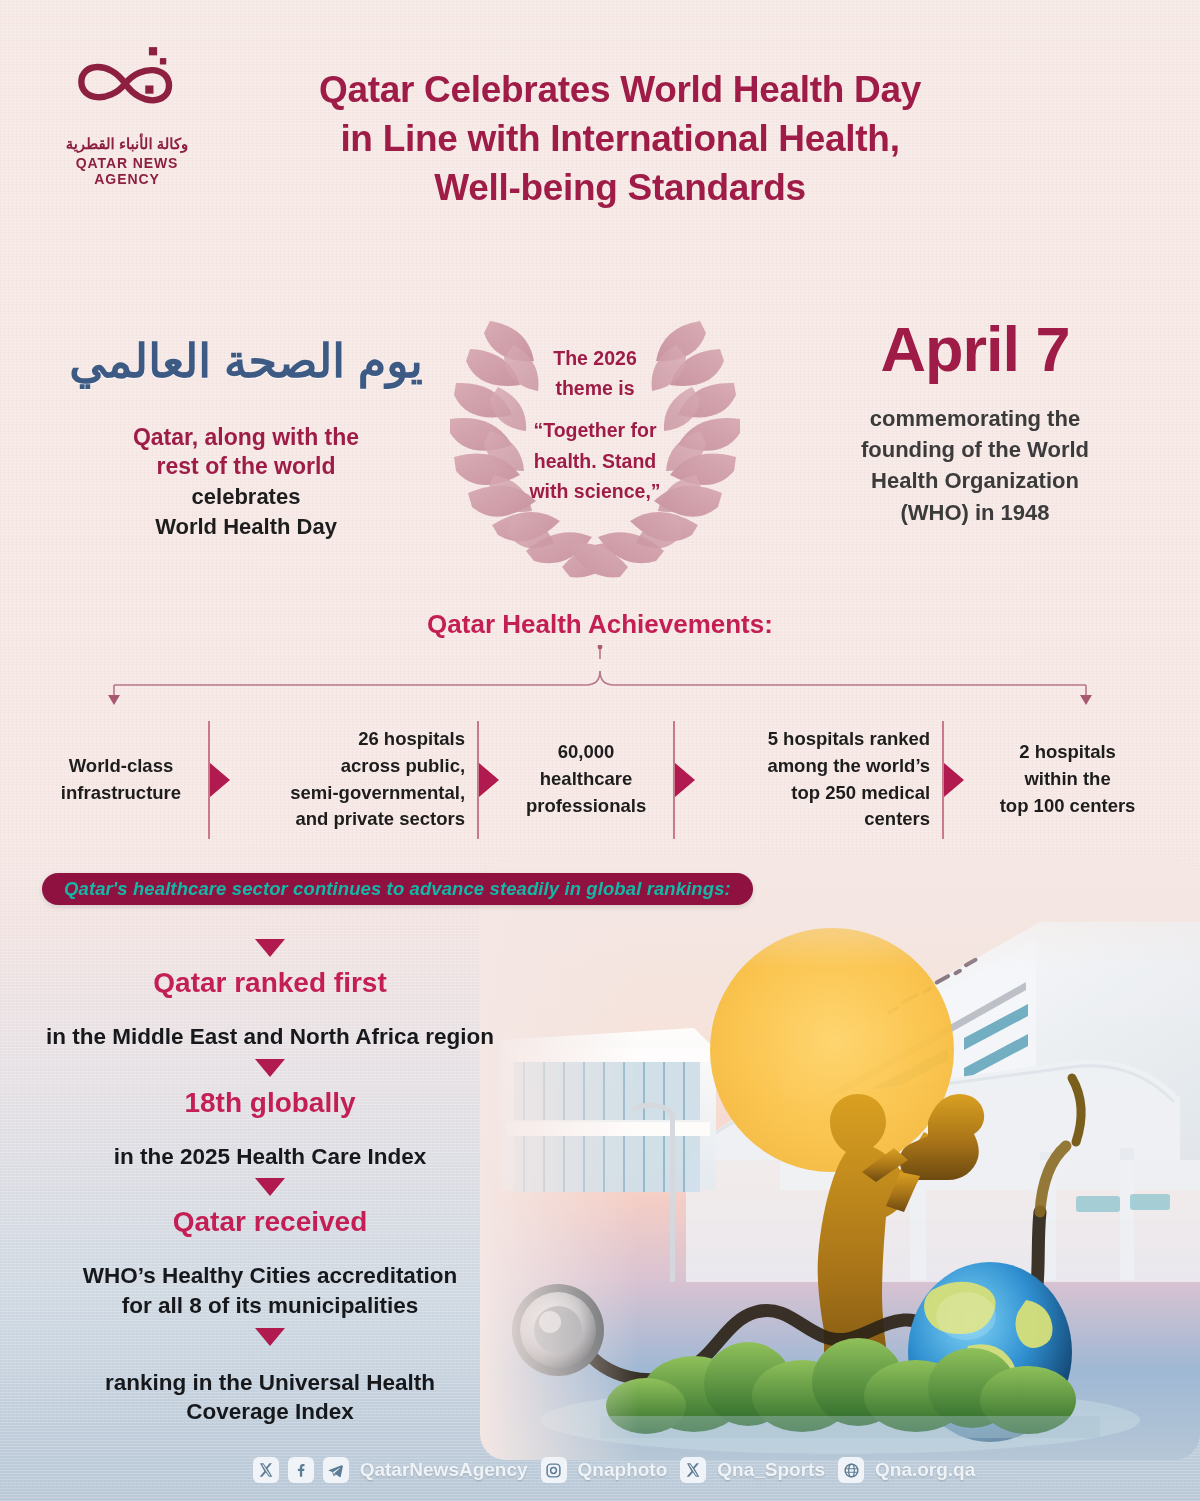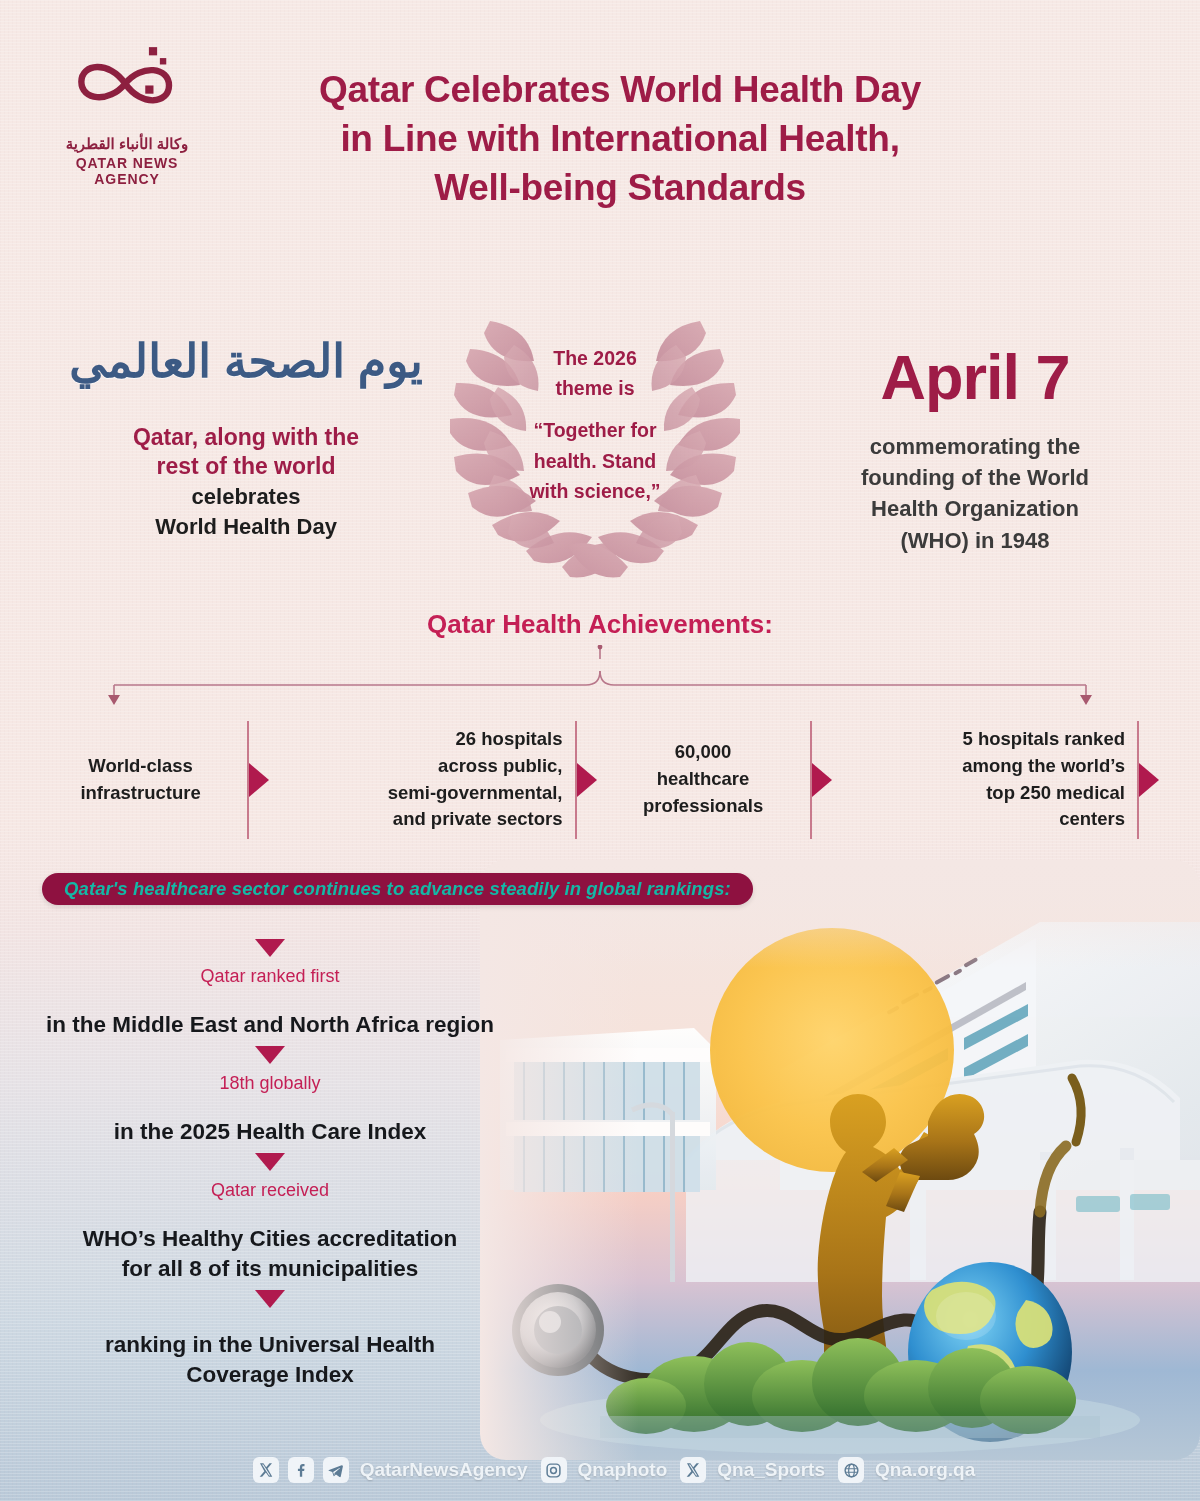--- a/index.html
+++ b/index.html
@@ -82,21 +82,21 @@
   .feat-mid { left: 430px; top: 305px; width: 330px; height: 275px; }
   .wreath { position: absolute; inset: 0; }
   .theme-text {
     position: absolute; left: 50%; top: 38px; transform: translateX(-50%);
     width: 210px; text-align: center;
     font-size: 19.5px; font-weight: bold; color: #9e1c47; line-height: 1.55;
   }
   .theme-text .quote { margin-top: 12px; }
 
   
-  .feat-right { left: 790px; top: 318px; width: 370px; text-align: center; margin-top: 28px; }
+  .feat-right { left: 790px; top: 318px; width: 370px; text-align: center; }
   .bigdate {
     font-size: 63px; font-weight: bold; color: #9e1c47;
     letter-spacing: -1px; line-height: 1;
   }
   .feat-right .sub {
     margin-top: 22px; font-size: 22px; font-weight: bold;
     color: #3b3b3b; line-height: 1.42;
   }
 
   
@@ -152,21 +152,21 @@
     position: absolute; left: 10px; top: 932px;
     width: 520px; text-align: center;
   }
   .rank-arrow {
     width: 0; height: 0; margin: 7px auto 8px;
     border-left: 15px solid transparent;
     border-right: 15px solid transparent;
     border-top: 18px solid #b01a4e;
   }
   .rank-head {
-    font-size: 18px; font-weight: normal; color: #c41f55; line-height: 1.25;
+    font-size: 28px; font-weight: bold; color: #c41f55; line-height: 1.25;
   }
   .rank-body {
     font-size: 22.5px; font-weight: bold; color: #16181c; line-height: 1.32;
     margin-top: 22px;
   }
 
   
   .art {
     position: absolute; left: 480px; top: 860px;
     width: 720px; height: 600px;
@@ -556,20 +556,25 @@
       <div>among the world’s</div>
       <div>top 250 medical</div>
       <div>centers</div>
     </div>
 
     <div class="ach-sep">
       <span class="bar"></span>
       <span class="tri"></span>
     </div>
 
+    <div class="ach-cell">
+      <div>2  hospitals</div>
+      <div>within the</div>
+      <div>top 100 centers</div>
+    </div>
   </div>
 
   <div class="banner">
     <span>Qatar's healthcare sector continues to advance steadily in global rankings:</span>
   </div>
 
   <div class="rank-list">
 
     <div class="rank-arrow"></div>
     <div>

